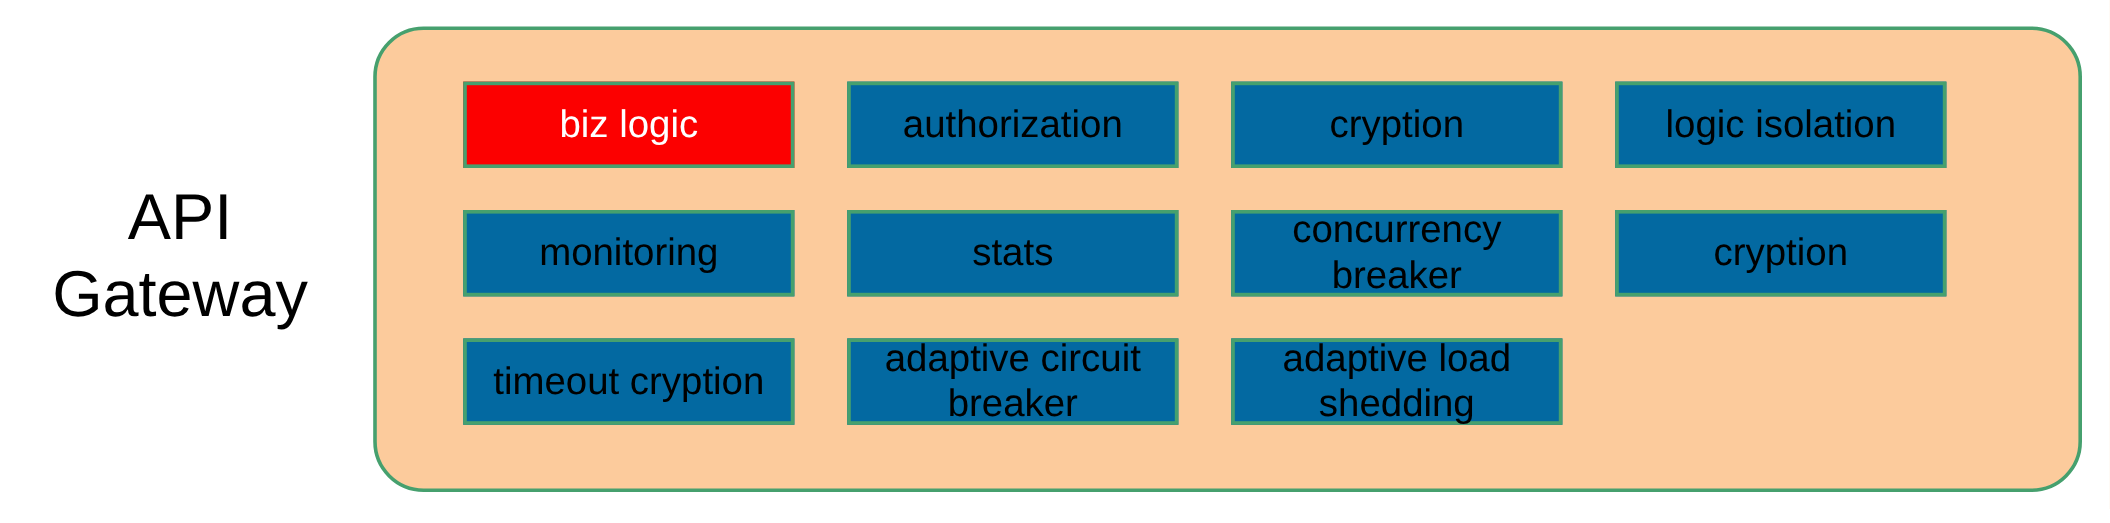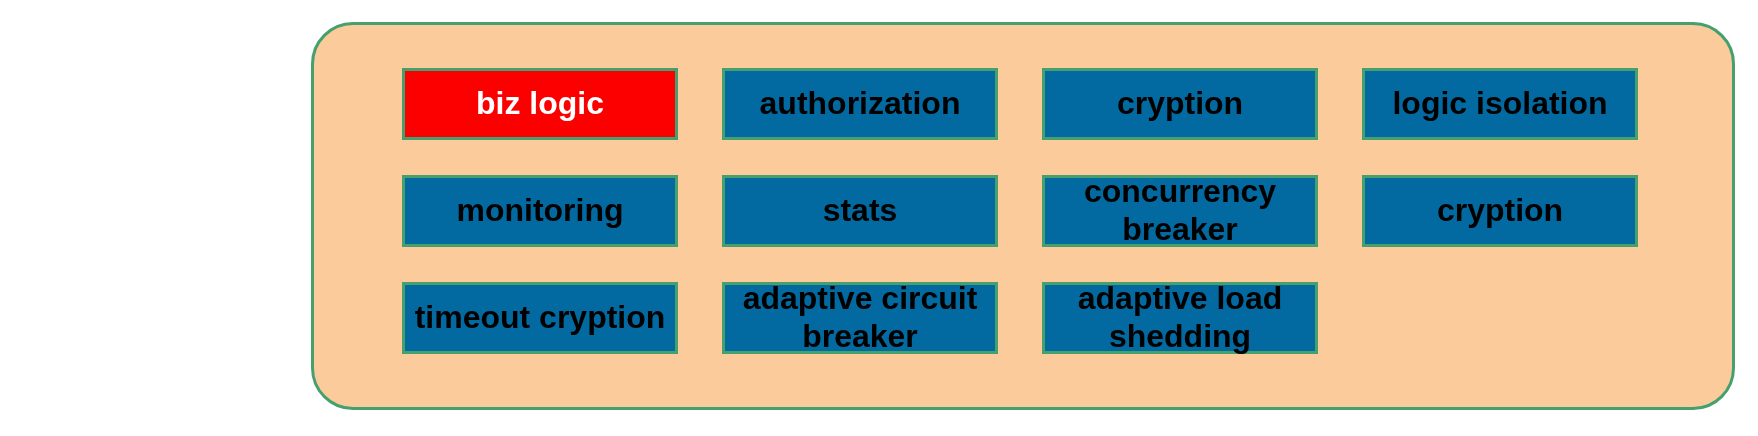--- a/index.html
+++ b/index.html
@@ -43,30 +43,29 @@
     height: 388px;
     box-sizing: border-box;
     background: #fccb9c;
     border: 3px solid #46a06e;
     border-radius: 42px;
   }
 
   
   .grid {
     position: absolute;
-    left: 402px;
+    left: 386px;
     top: 68px;
     width: 1238px;
     height: 286px;
     display: grid;
     grid-template-columns: repeat(4, 276px);
     grid-template-rows: repeat(3, 72px);
     column-gap: 44px;
     row-gap: 35px;
-    font-weight: bold;
   }
 
   .cell {
     box-sizing: border-box;
     background: #0369a1;
     border: 3px solid #46a06e;
     display: flex;
     align-items: center;
     justify-content: center;
     text-align: center;
@@ -81,20 +80,22 @@
   .cell.highlight {
     background: #fc0000;
     color: #ffffff;
   }
 </style>
 </head>
 <body>
 
 <div id="canvas">
 
+  <div class="side-label">API
+Gateway</div>
 
   <div class="gateway-box"></div>
 
   <div class="grid" id="module-grid">
       <div class="cell highlight">biz logic</div>
       <div class="cell">authorization</div>
       <div class="cell">cryption</div>
       <div class="cell">logic isolation</div>
       <div class="cell">monitoring</div>
       <div class="cell">stats</div>

